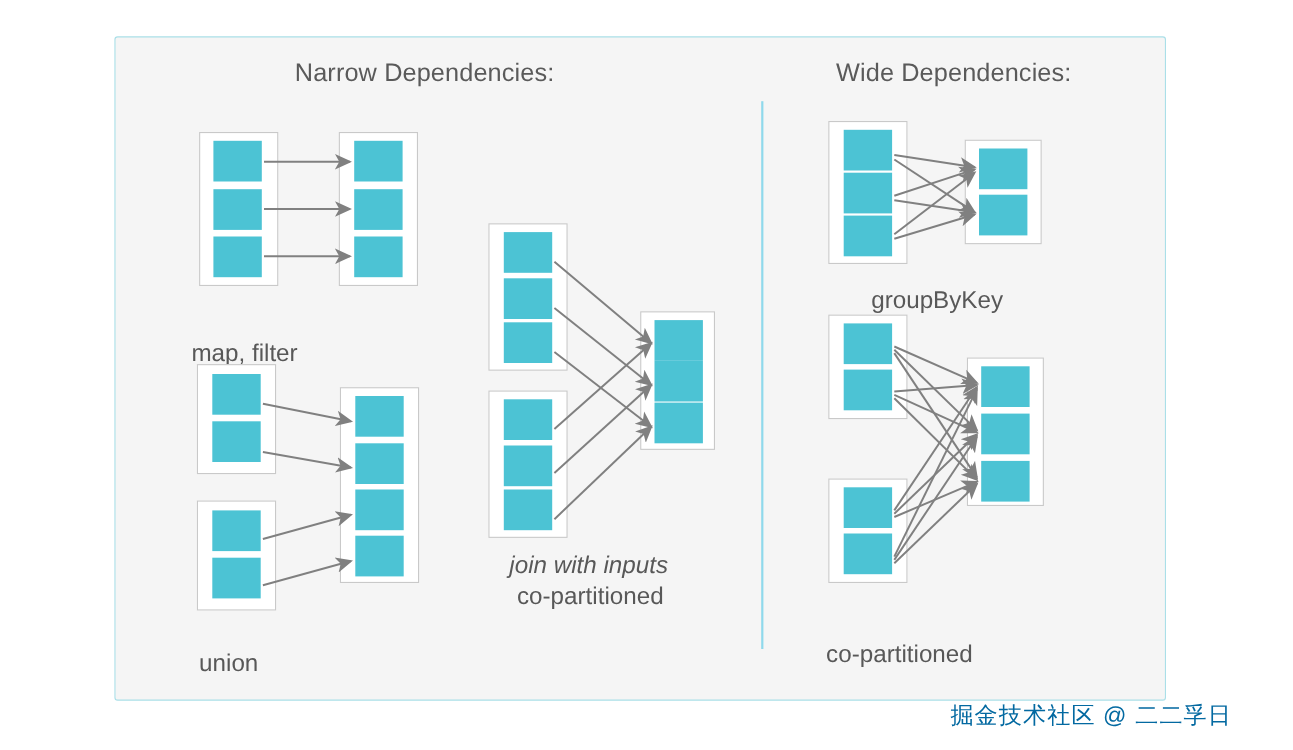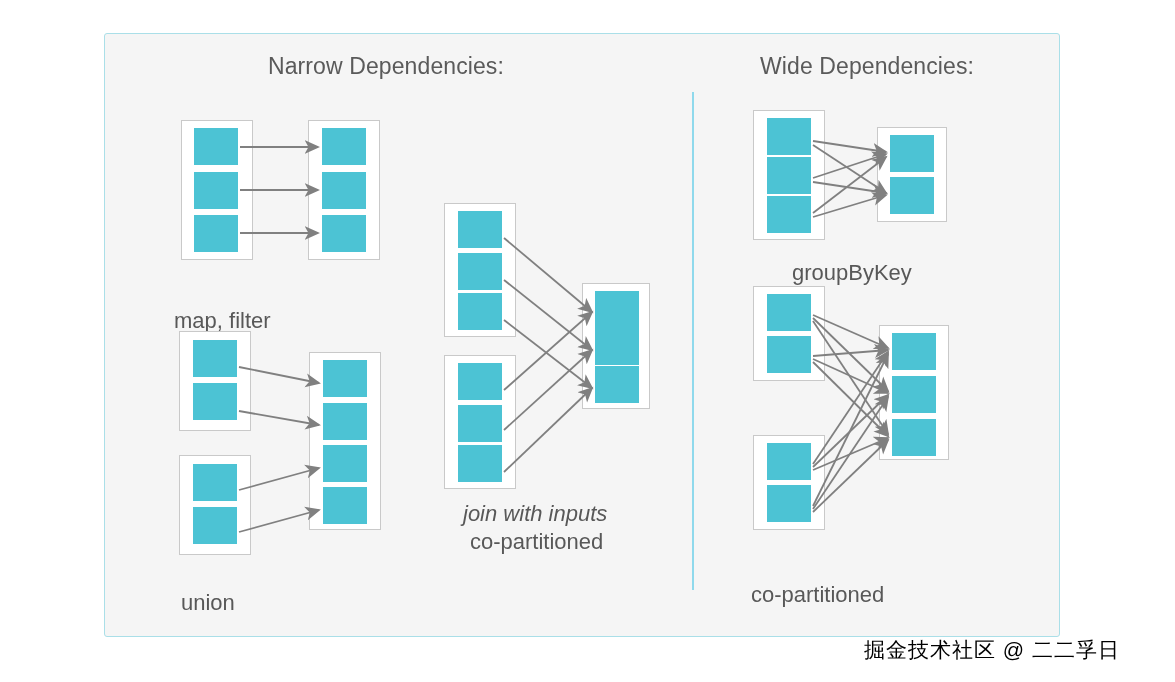--- a/index.html
+++ b/index.html
@@ -73,21 +73,21 @@
     width: 1175px;
     height: 682px;
     overflow: visible;
     pointer-events: none;
   }
   #watermark {
     position: absolute;
     left: 864px;
     top: 636px;
     font-size: 21px;
-    color: #000000;
+    color: #0369a1;
     font-family: "Liberation Sans", sans-serif;
     white-space: nowrap;
     letter-spacing: 1px;
   }
 </style>
 </head>
 <body>
 
 <div id="root">
 

